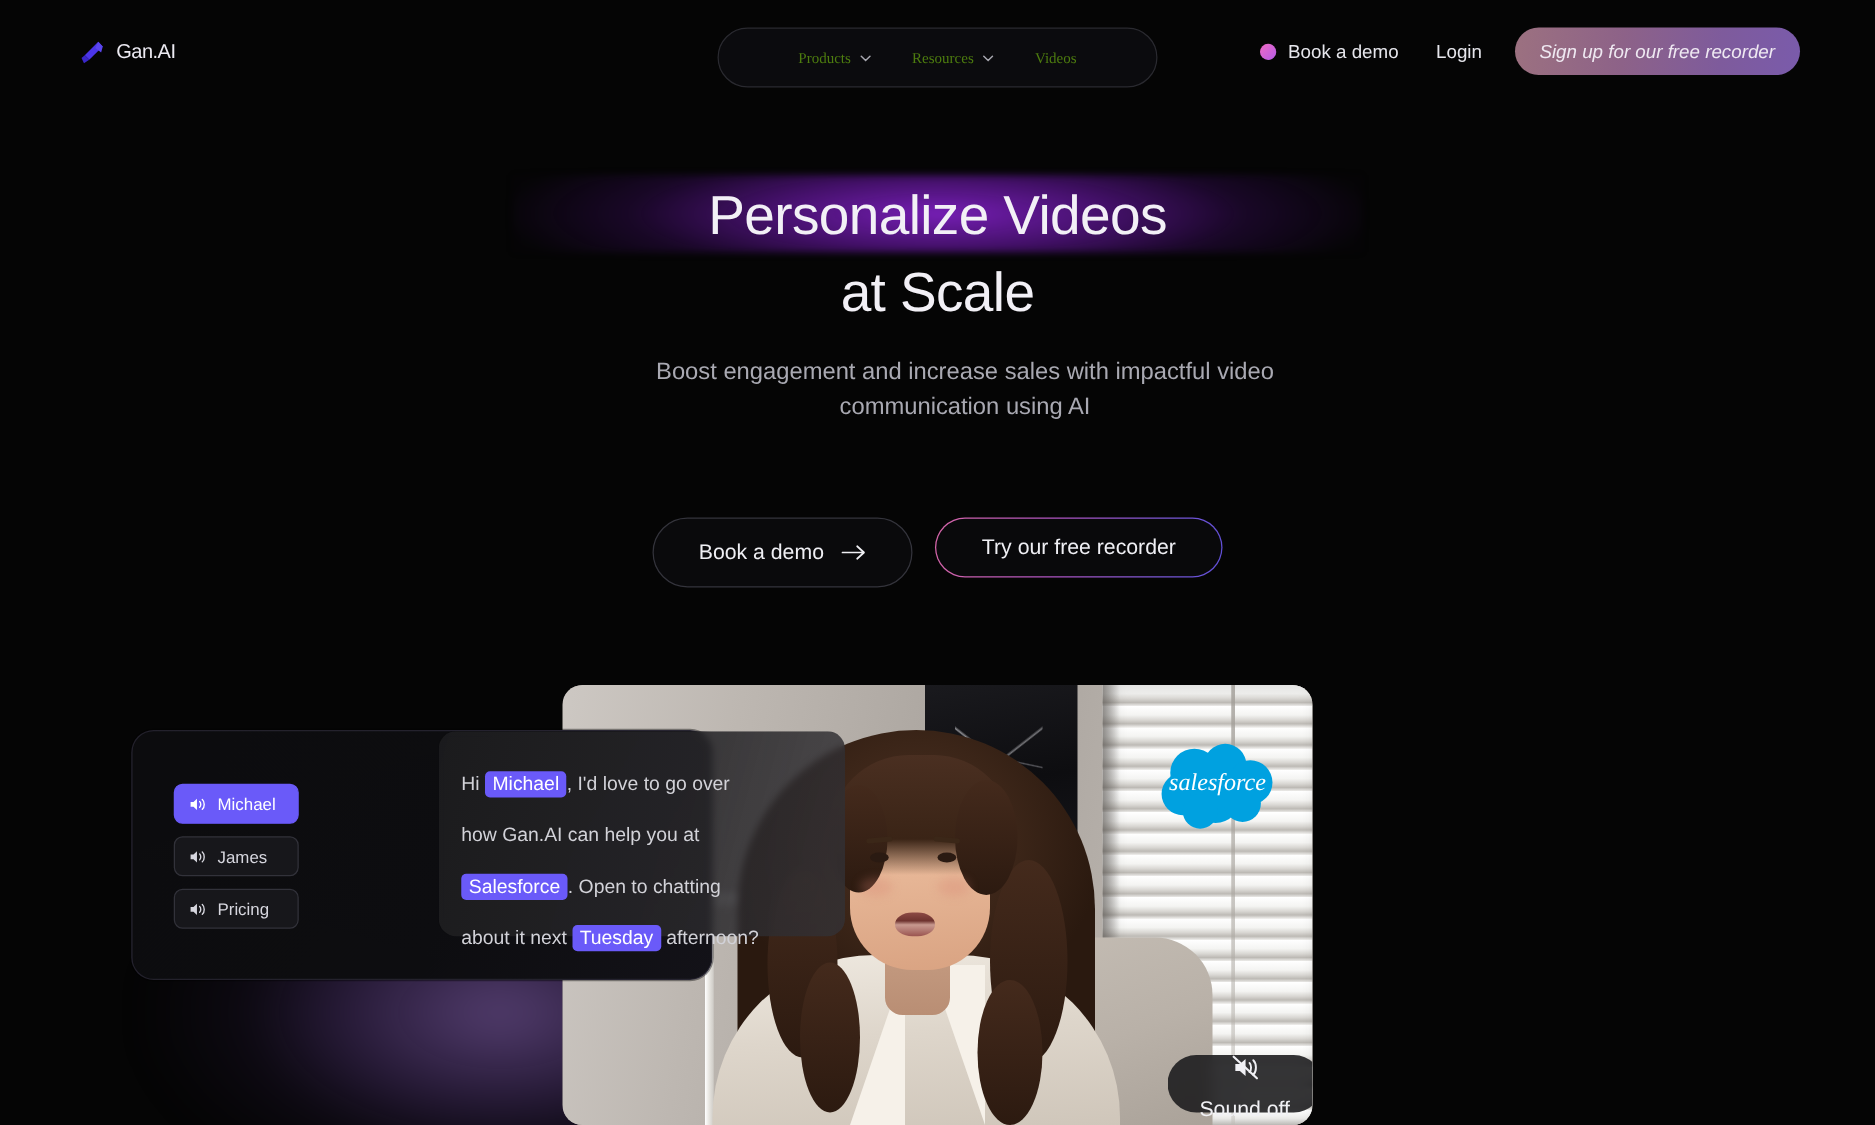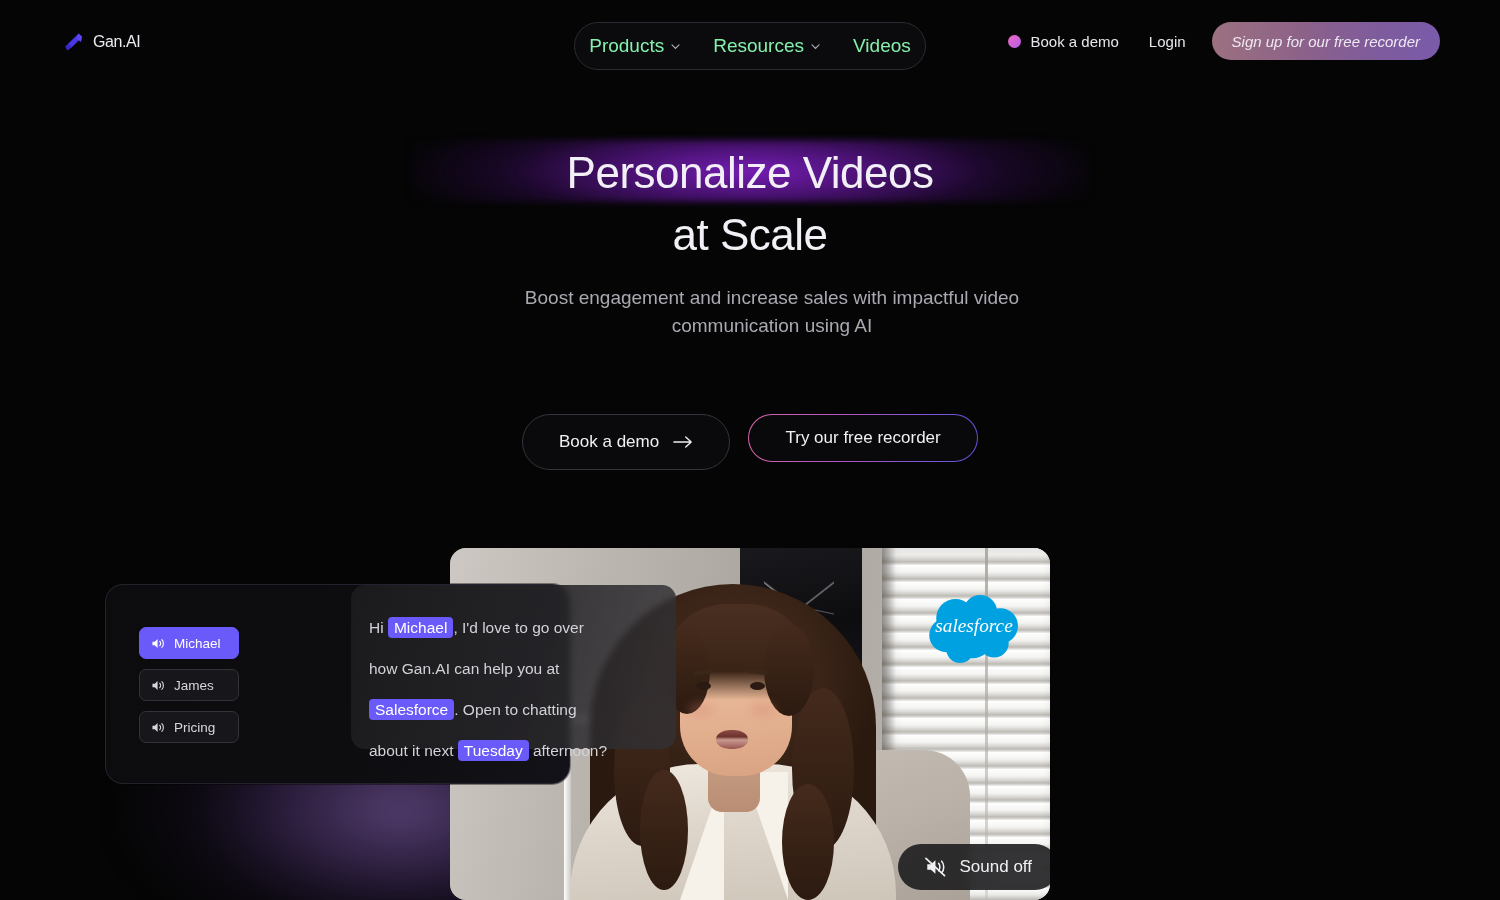--- a/index.html
+++ b/index.html
@@ -27,22 +27,22 @@
   }
 
   .nav-pill {
     position:absolute; left:574px; top:22px;
     width:352px; height:48px;
     border:1px solid #2a2a30; border-radius:24px;
     background:rgba(14,14,17,.75);
     display:flex; align-items:center; justify-content:center; gap:32px;
   }
   .nav-link {
-    font-size:19px; color:#86efac; display:flex; align-items:center; gap:6px;
-    cursor:pointer; white-space:nowrap;
+    font-size:12px; color:#4d7c0f; display:flex; align-items:center; gap:6px;
+    cursor:pointer; white-space:nowrap;font-family:Liberation Serif, serif;
   }
   .chev { width:11px; height:11px; display:block; opacity:.8; }
 
   .nav-right {
     position:absolute; right:60px; top:22px;
     display:flex; align-items:center; gap:0;
   }
   .demo-link {
     display:flex; align-items:center; gap:9px;
     font-size:15px; color:#e6e6ec; cursor:pointer; margin-right:30px;
@@ -243,20 +243,21 @@
   }
   .sf-badge svg { width:100%; height:100%; display:block; }
 
   .sound-btn {
     position:absolute; right:-8px; bottom:10px;
     height:46px; padding:0 26px; border-radius:23px;
     background:rgba(22,22,24,.86);
     color:#f0f0f4; font-size:17px; font-family:inherit; border:none;
     display:flex; align-items:center; gap:14px; cursor:pointer;
     backdrop-filter:blur(6px);
+    flex-direction:column;
   }
   .mute-ico { width:22px; height:20px; display:block; }
 
   
   .msg-panel {
     position:absolute; left:105px; top:584px; width:465px; height:200px;
     border-radius:18px;
     background:linear-gradient(120deg,#0c0c0e 0%,#0d0d10 58%,#131218 100%);
     border:1px solid rgba(120,110,150,.22);
     box-shadow:0 0 0 1px rgba(0,0,0,.4);

